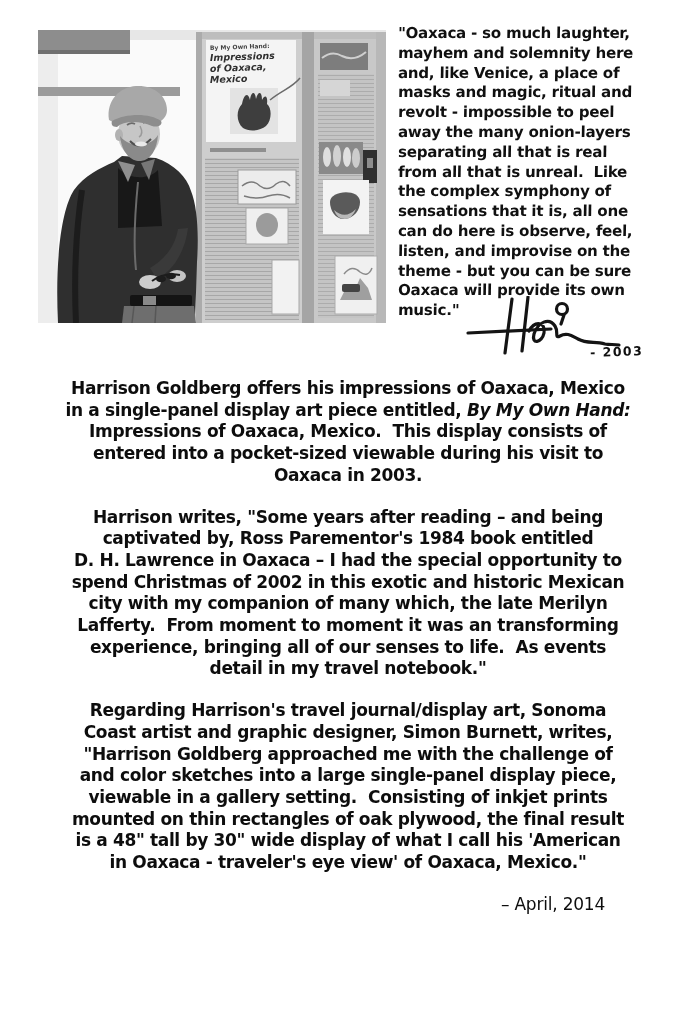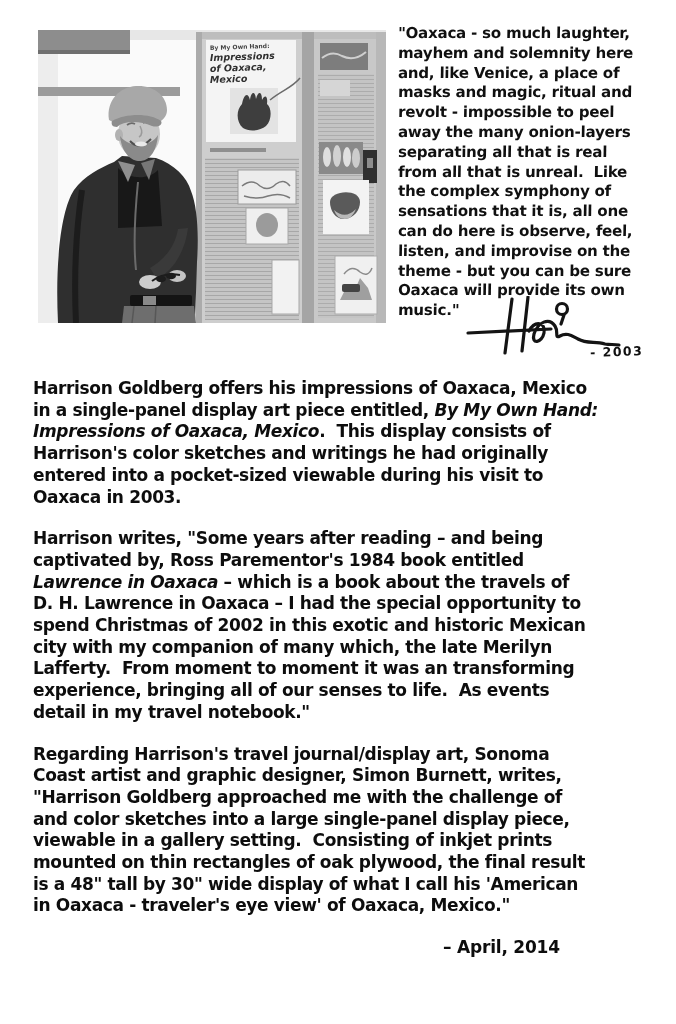--- a/index.html
+++ b/index.html
@@ -6,25 +6,25 @@
   .page{position:relative;width:676px;height:1024px;background:#ffffff;overflow:hidden;
         font-family:"DejaVu Sans","Liberation Sans",sans-serif;color:#0e0e0e;}
   .photo{position:absolute;left:38px;top:30px;width:348px;height:293px;}
   .photo svg{display:block;}
   .quote{position:absolute;left:398px;top:24px;width:274px;}
   .qline{font-weight:700;font-size:15px;line-height:19.8px;letter-spacing:-0.2px;
          white-space:pre;color:#101010;transform:skewX(-1deg);}
   .signature{position:absolute;left:465px;top:296px;width:175px;height:62px;}
   .sigyear{position:absolute;left:590px;top:344px;font-size:12.5px;font-weight:700;
            letter-spacing:1.5px;color:#101010;transform:rotate(-2deg);}
-  .article{position:absolute;left:33px;top:378px;width:630px;}
+  .article{position:absolute;left:33px;top:378px;width:630px;text-align:center;}
   .para{margin:0 0 20px 0;}
   .tline{font-weight:700;font-size:17px;line-height:21.7px;letter-spacing:-0.35px;
          white-space:pre;color:#0d0d0d;}
-  .byline{padding-left:410px;font-weight:700;font-size:17px;letter-spacing:-0.2px;
+  .byline{padding-left:410px;font-weight:400;font-size:17px;letter-spacing:-0.2px;
           margin-top:4px;color:#0d0d0d;white-space:pre;}
 </style>
 </head>
 <body>
 
 <div class="page">
 
   <div class="photo">
     <svg width="348" height="293" viewBox="0 0 348 293" xmlns="http://www.w3.org/2000/svg">
       <defs>
@@ -156,29 +156,27 @@
         <path d="M99,19 l-3,9"></path>
       </g>
     </svg>
   </div>
   <div class="sigyear">- 2003</div>
 
   <div class="article" id="article">
       <div class="para">
         <div class="tline"><span>Harrison Goldberg offers his impressions of Oaxaca, Mexico</span></div>
         <div class="tline"><span>in a single-panel display art piece entitled, </span><span style="font-style: italic;">By My Own Hand:</span></div>
-        <div class="tline"><span style="font-style: italic;">Impressions of Oaxaca, Mexico</span><span>.  This display consists of</span></div>
-        <div class="tline"><span>Harrison's color sketches and writings he had originally</span></div>
+        <div class="tline"><span style="">Impressions of Oaxaca, Mexico</span><span>.  This display consists of</span></div>
         <div class="tline"><span>entered into a pocket-sized viewable during his visit to</span></div>
         <div class="tline"><span>Oaxaca in 2003.</span></div>
       </div>
       <div class="para">
         <div class="tline"><span>Harrison writes, "Some years after reading – and being</span></div>
         <div class="tline"><span>captivated by, Ross Parementor's 1984 book entitled</span></div>
-        <div class="tline"><span style="font-style: italic;">Lawrence in Oaxaca</span><span> – which is a book about the travels of</span></div>
         <div class="tline"><span>D. H. Lawrence in Oaxaca – I had the special opportunity to</span></div>
         <div class="tline"><span>spend Christmas of 2002 in this exotic and historic Mexican</span></div>
         <div class="tline"><span>city with my companion of many which, the late Merilyn</span></div>
         <div class="tline"><span>Lafferty.  From moment to moment it was an transforming</span></div>
         <div class="tline"><span>experience, bringing all of our senses to life.  As events</span></div>
         <div class="tline"><span>detail in my travel notebook."</span></div>
       </div>
       <div class="para">
         <div class="tline"><span>Regarding Harrison's travel journal/display art, Sonoma</span></div>
         <div class="tline"><span>Coast artist and graphic designer, Simon Burnett, writes,</span></div>

